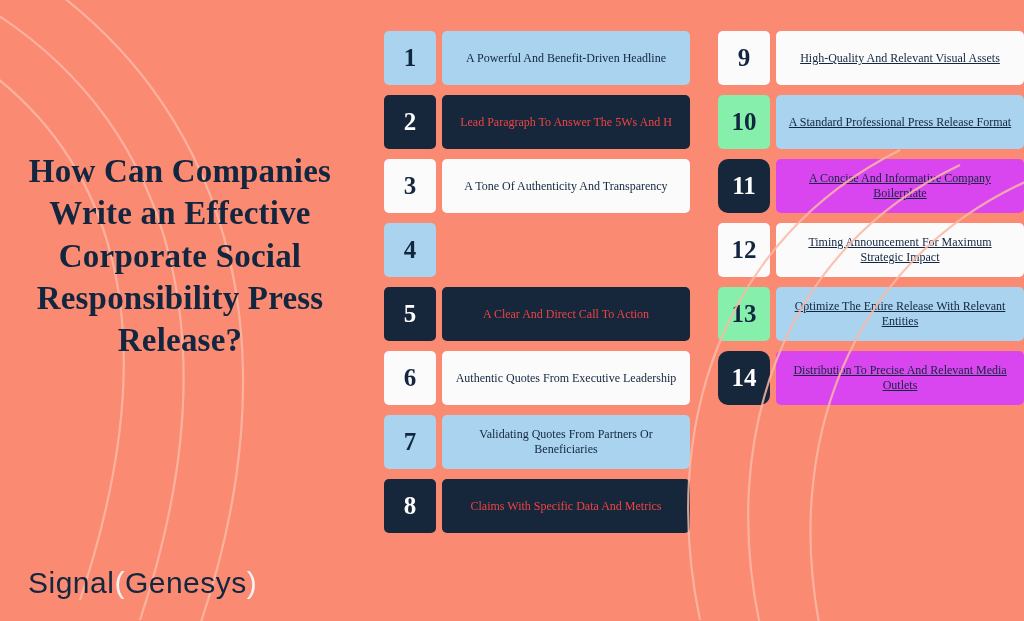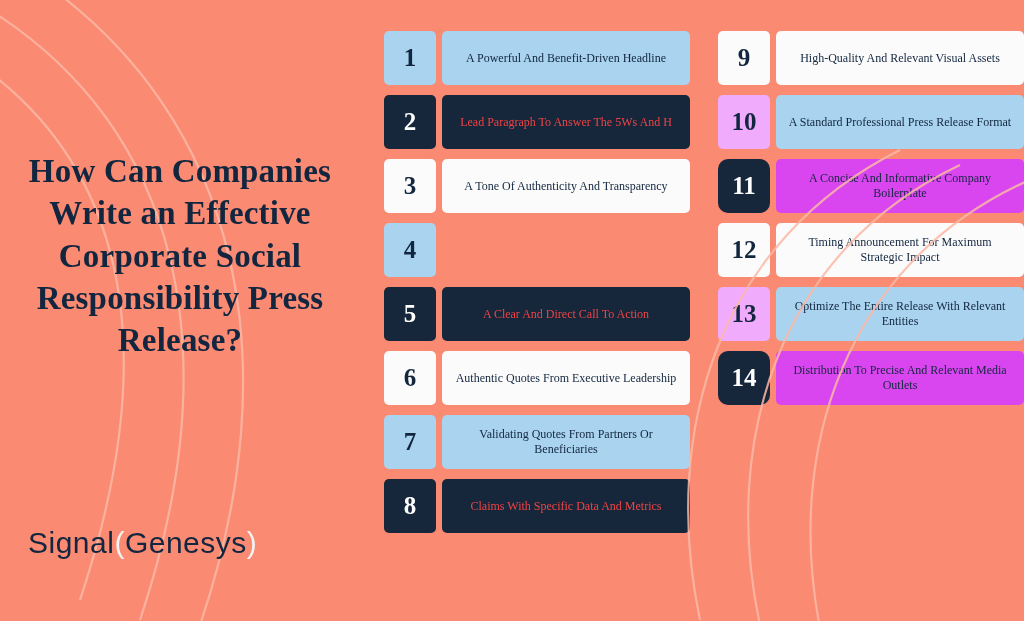--- a/index.html
+++ b/index.html
@@ -43,21 +43,21 @@
     text-align: center;
     color: #12263f;
     font-family: "Liberation Serif", serif;
     font-weight: bold;
     font-size: 33px;
     line-height: 1.28;
     letter-spacing: 0.2px;
   }
   .brand {
     position: absolute;
-    top: 526px;
+    top: 566px;
     left: 28px;
     font-family: "Liberation Sans", sans-serif;
     font-size: 30px;
     color: #12263f;
     letter-spacing: 0.5px;
     white-space: nowrap;
   }
   .brand .paren {
     color: #f2f2f2;
   }
@@ -100,36 +100,36 @@
     align-items: center;
     justify-content: center;
     text-align: center;
     font-family: "Liberation Serif", serif;
     font-size: 12px;
     line-height: 1.22;
     padding: 0 10px;
     box-sizing: border-box;
   }
   .col-left .label { width: 248px; }
-  .col-right .label { width: 248px; }
+  .col-right .label { width: 248px; text-decoration: underline; }
 
   
   .sty-light .num  { background: #a9d3ef; color: #12263f; }
   .sty-light .label{ background: #a9d3ef; color: #12263f; }
 
   .sty-dark .num   { background: #16263b; color: #ffffff; }
   .sty-dark .label { background: #16263b; color: #ef4444; }
 
   .sty-white .num  { background: #fbfbfb; color: #12263f; }
   .sty-white .label{ background: #fbfbfb; color: #12263f; }
 
   .sty-mixdl .num  { background: #16263b; color: #ffffff; border-radius: 10px; }
   .sty-mixdl .label{ background: #d946ef; color: #12263f; }
 
-  .sty-mixwl .num  { background: #f0abfc; color: #12263f; }
+  .sty-mixwl .num  { background: #86efac; color: #12263f; }
   .sty-mixwl .label{ background: #a9d3ef; color: #12263f; }
 </style>
 </head>
 <body>
 
 <div class="stage">
 
   <svg class="bg-arcs" viewBox="0 0 1024 621" preserveAspectRatio="none">
     <g fill="none" stroke="#fbb9a6" stroke-width="2.2" opacity="0.85">
       <path d="M -60 40 C 120 140, 170 330, 80 600"></path>

